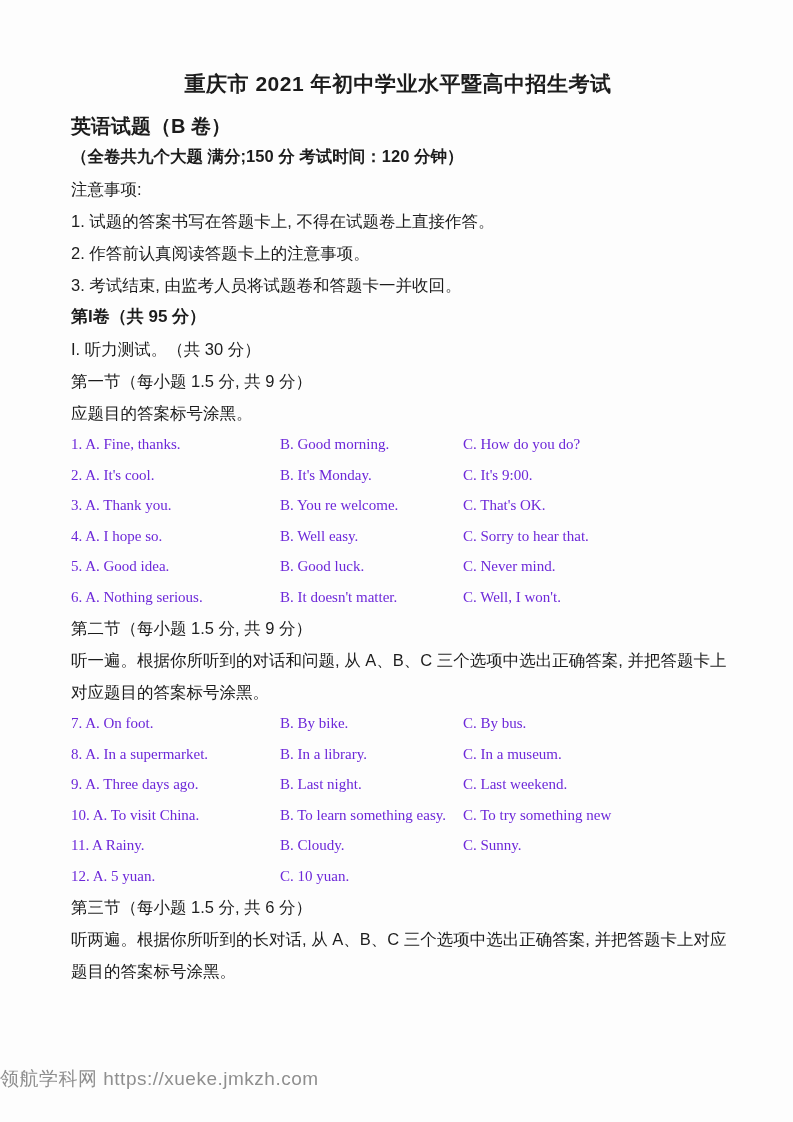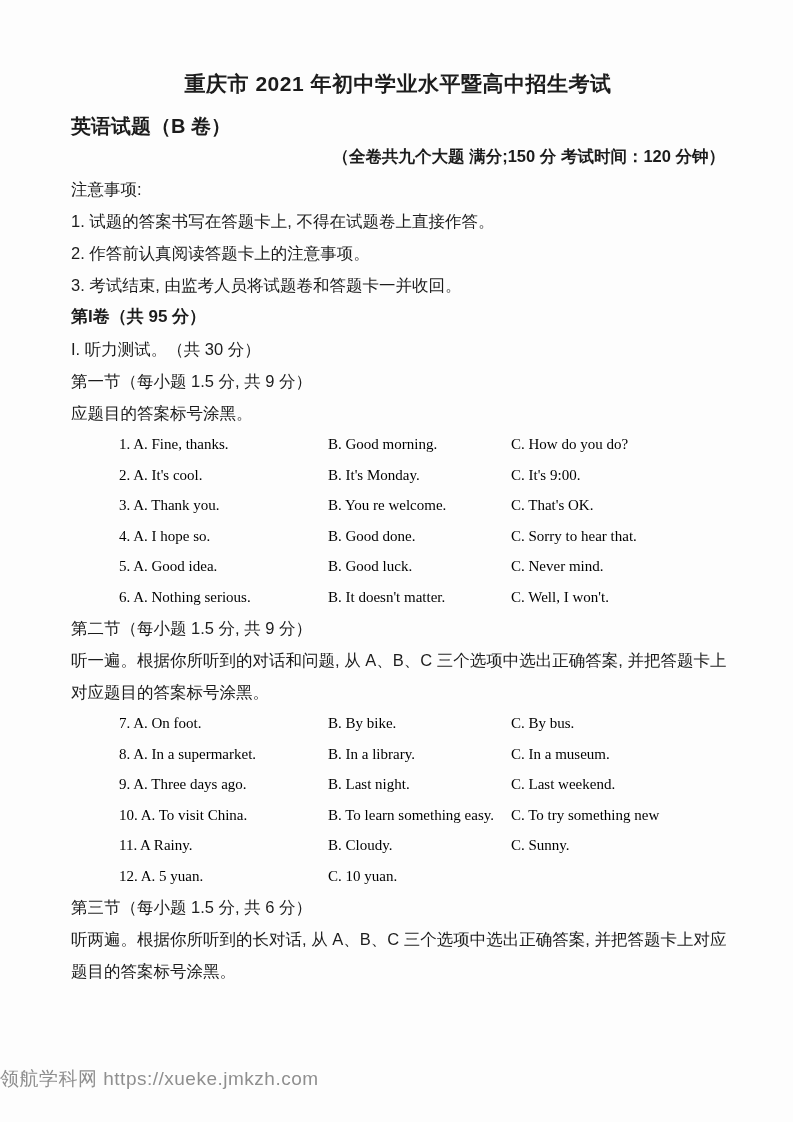--- a/index.html
+++ b/index.html
@@ -25,21 +25,21 @@
   }
   .subtitle {
     margin-top: 10px;
     text-align: left;
     font-size: 20px;
     font-weight: 700;
     line-height: 32px;
   }
   .meta {
     margin-top: 2px;
-    text-align: right;
+    text-align: left;
     font-size: 16.5px;
     font-weight: 700;
     line-height: 25px;
   }
   .cnline {
     margin-top: 0;
     font-size: 16.5px;
     font-weight: 400;
     line-height: 32px;
     white-space: nowrap;
@@ -50,23 +50,22 @@
     font-size: 17px;
     font-weight: 700;
     line-height: 32px;
   }
   .qrow {
     display: grid;
     grid-template-columns: 209px 183px 1fr;
     font-family: "Liberation Serif", serif;
     font-size: 15px;
     font-weight: 400;
-    color: #000000;
+    color: #6d28d9;
     line-height: 30.5px;
-    margin-left: 48px;
   }
   .qrow .opt { white-space: nowrap; }
   .watermark {
     position: absolute;
     left: 0;
     top: 1064px;
     width: 100%;
     text-align: left;
     color: #8f8f8f;
     font-size: 19px;
@@ -105,21 +104,21 @@
     <span class="opt">B. It's Monday.</span>
     <span class="opt">C. It's 9:00.</span>
   </div>
   <div class="qrow">
     <span class="opt">3. A. Thank you.</span>
     <span class="opt">B. You re welcome.</span>
     <span class="opt">C. That's OK.</span>
   </div>
   <div class="qrow">
     <span class="opt">4. A. I hope so.</span>
-    <span class="opt">B. Good done.</span>
+    <span class="opt">B. Well easy.</span>
     <span class="opt">C. Sorry to hear that.</span>
   </div>
   <div class="qrow">
     <span class="opt">5. A. Good idea.</span>
     <span class="opt">B. Good luck.</span>
     <span class="opt">C. Never mind.</span>
   </div>
   <div class="qrow">
     <span class="opt">6. A. Nothing serious.</span>
     <span class="opt">B. It doesn't matter.</span>

